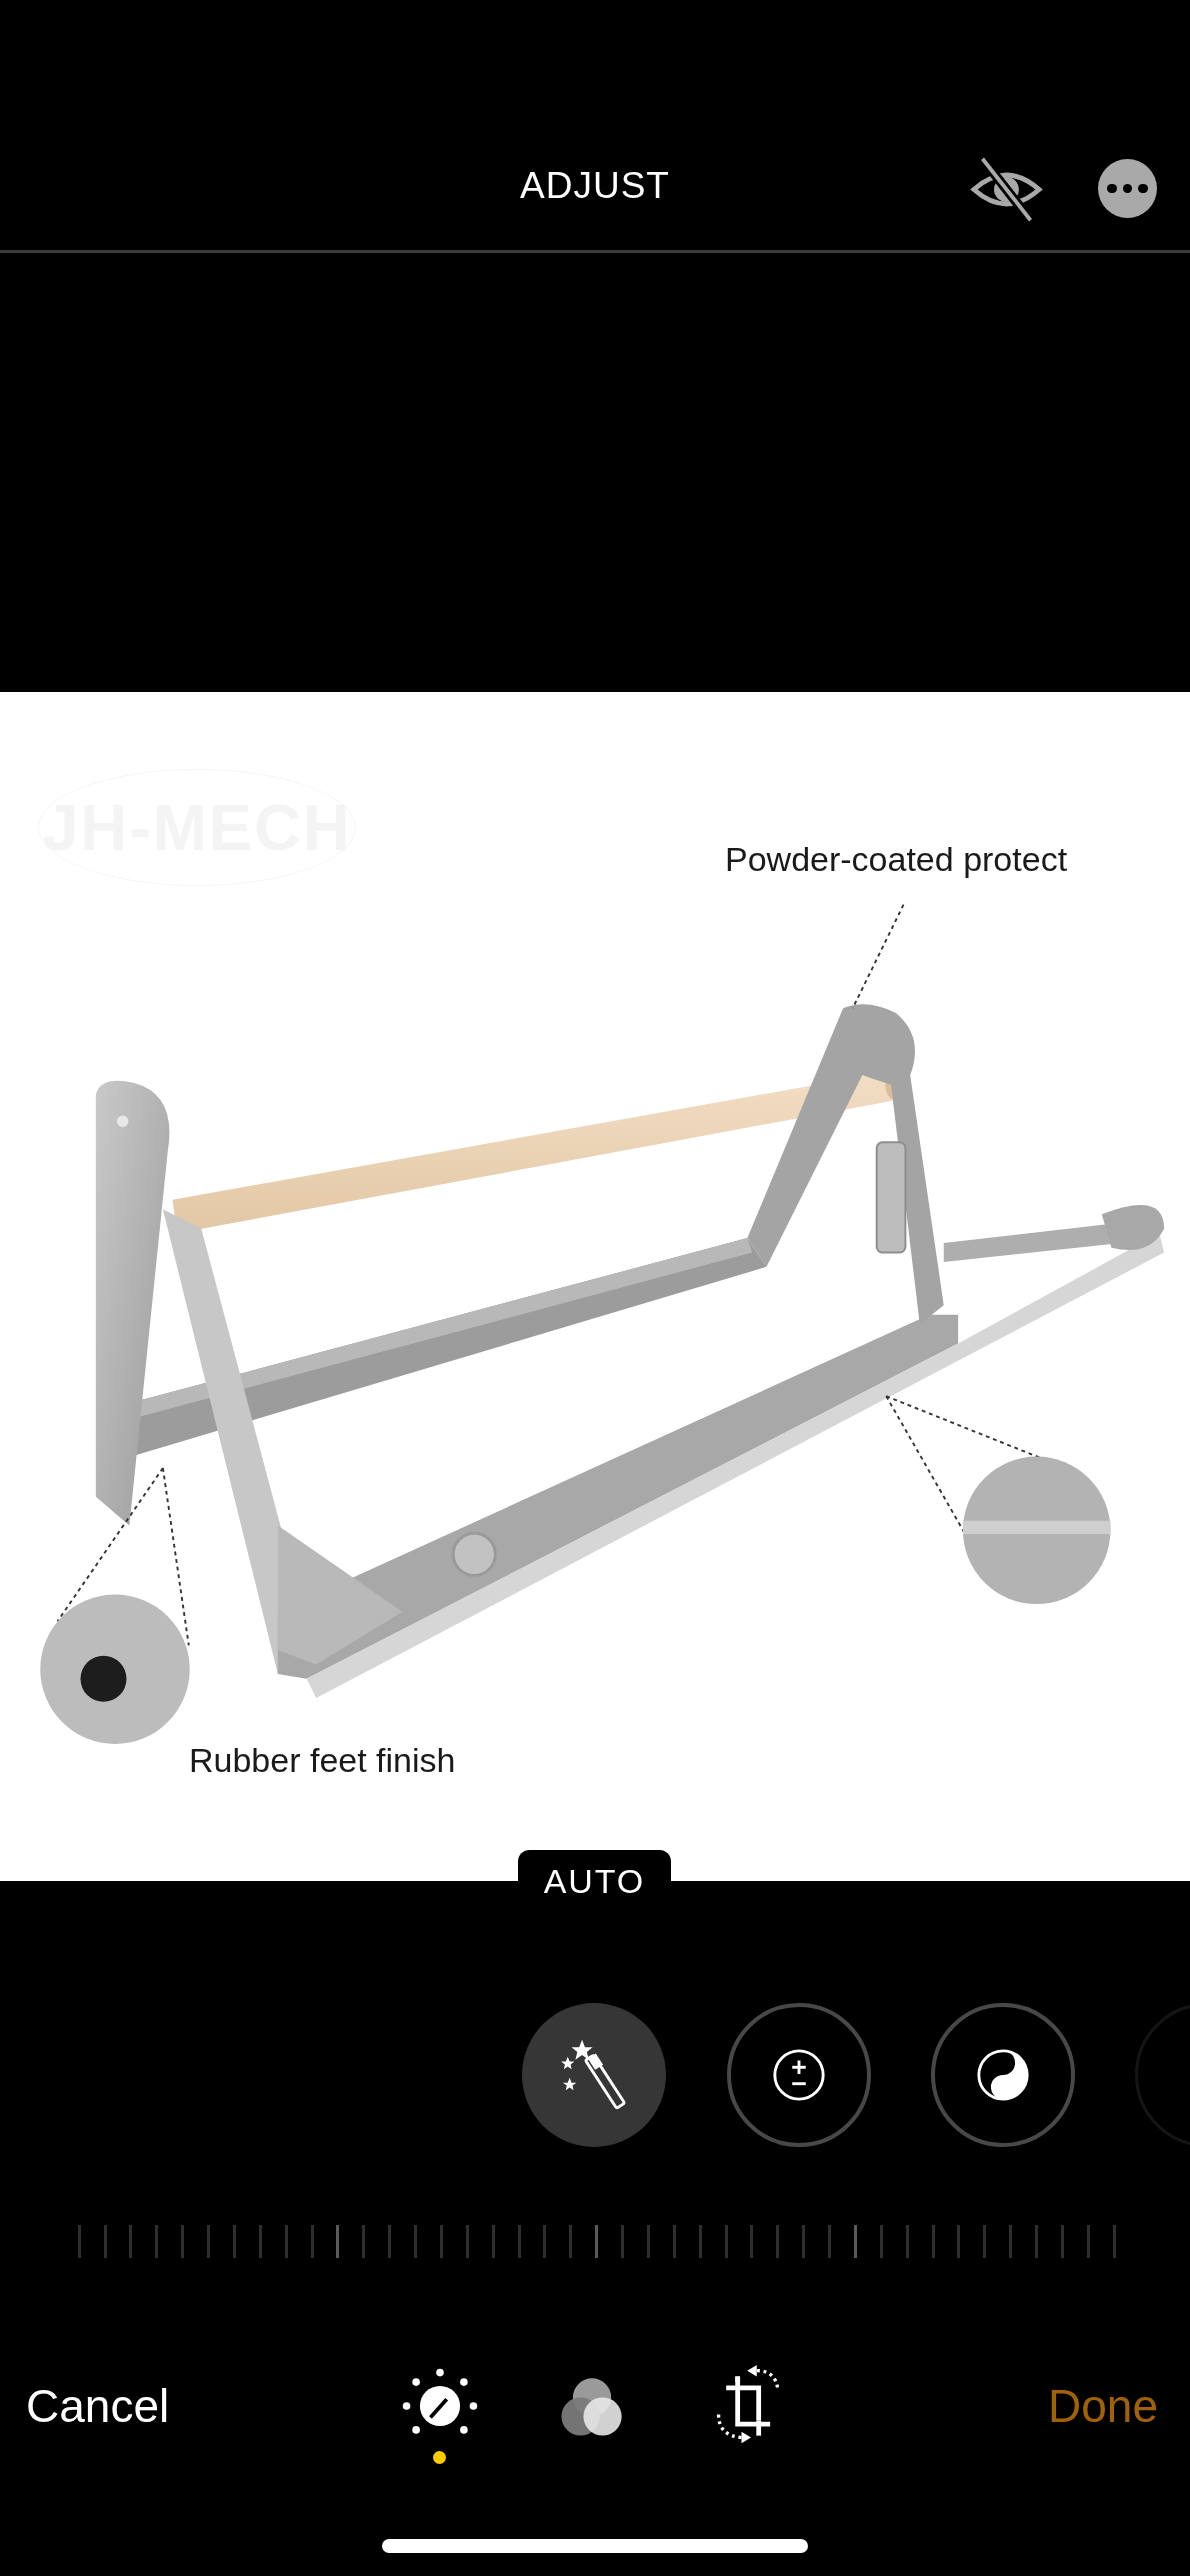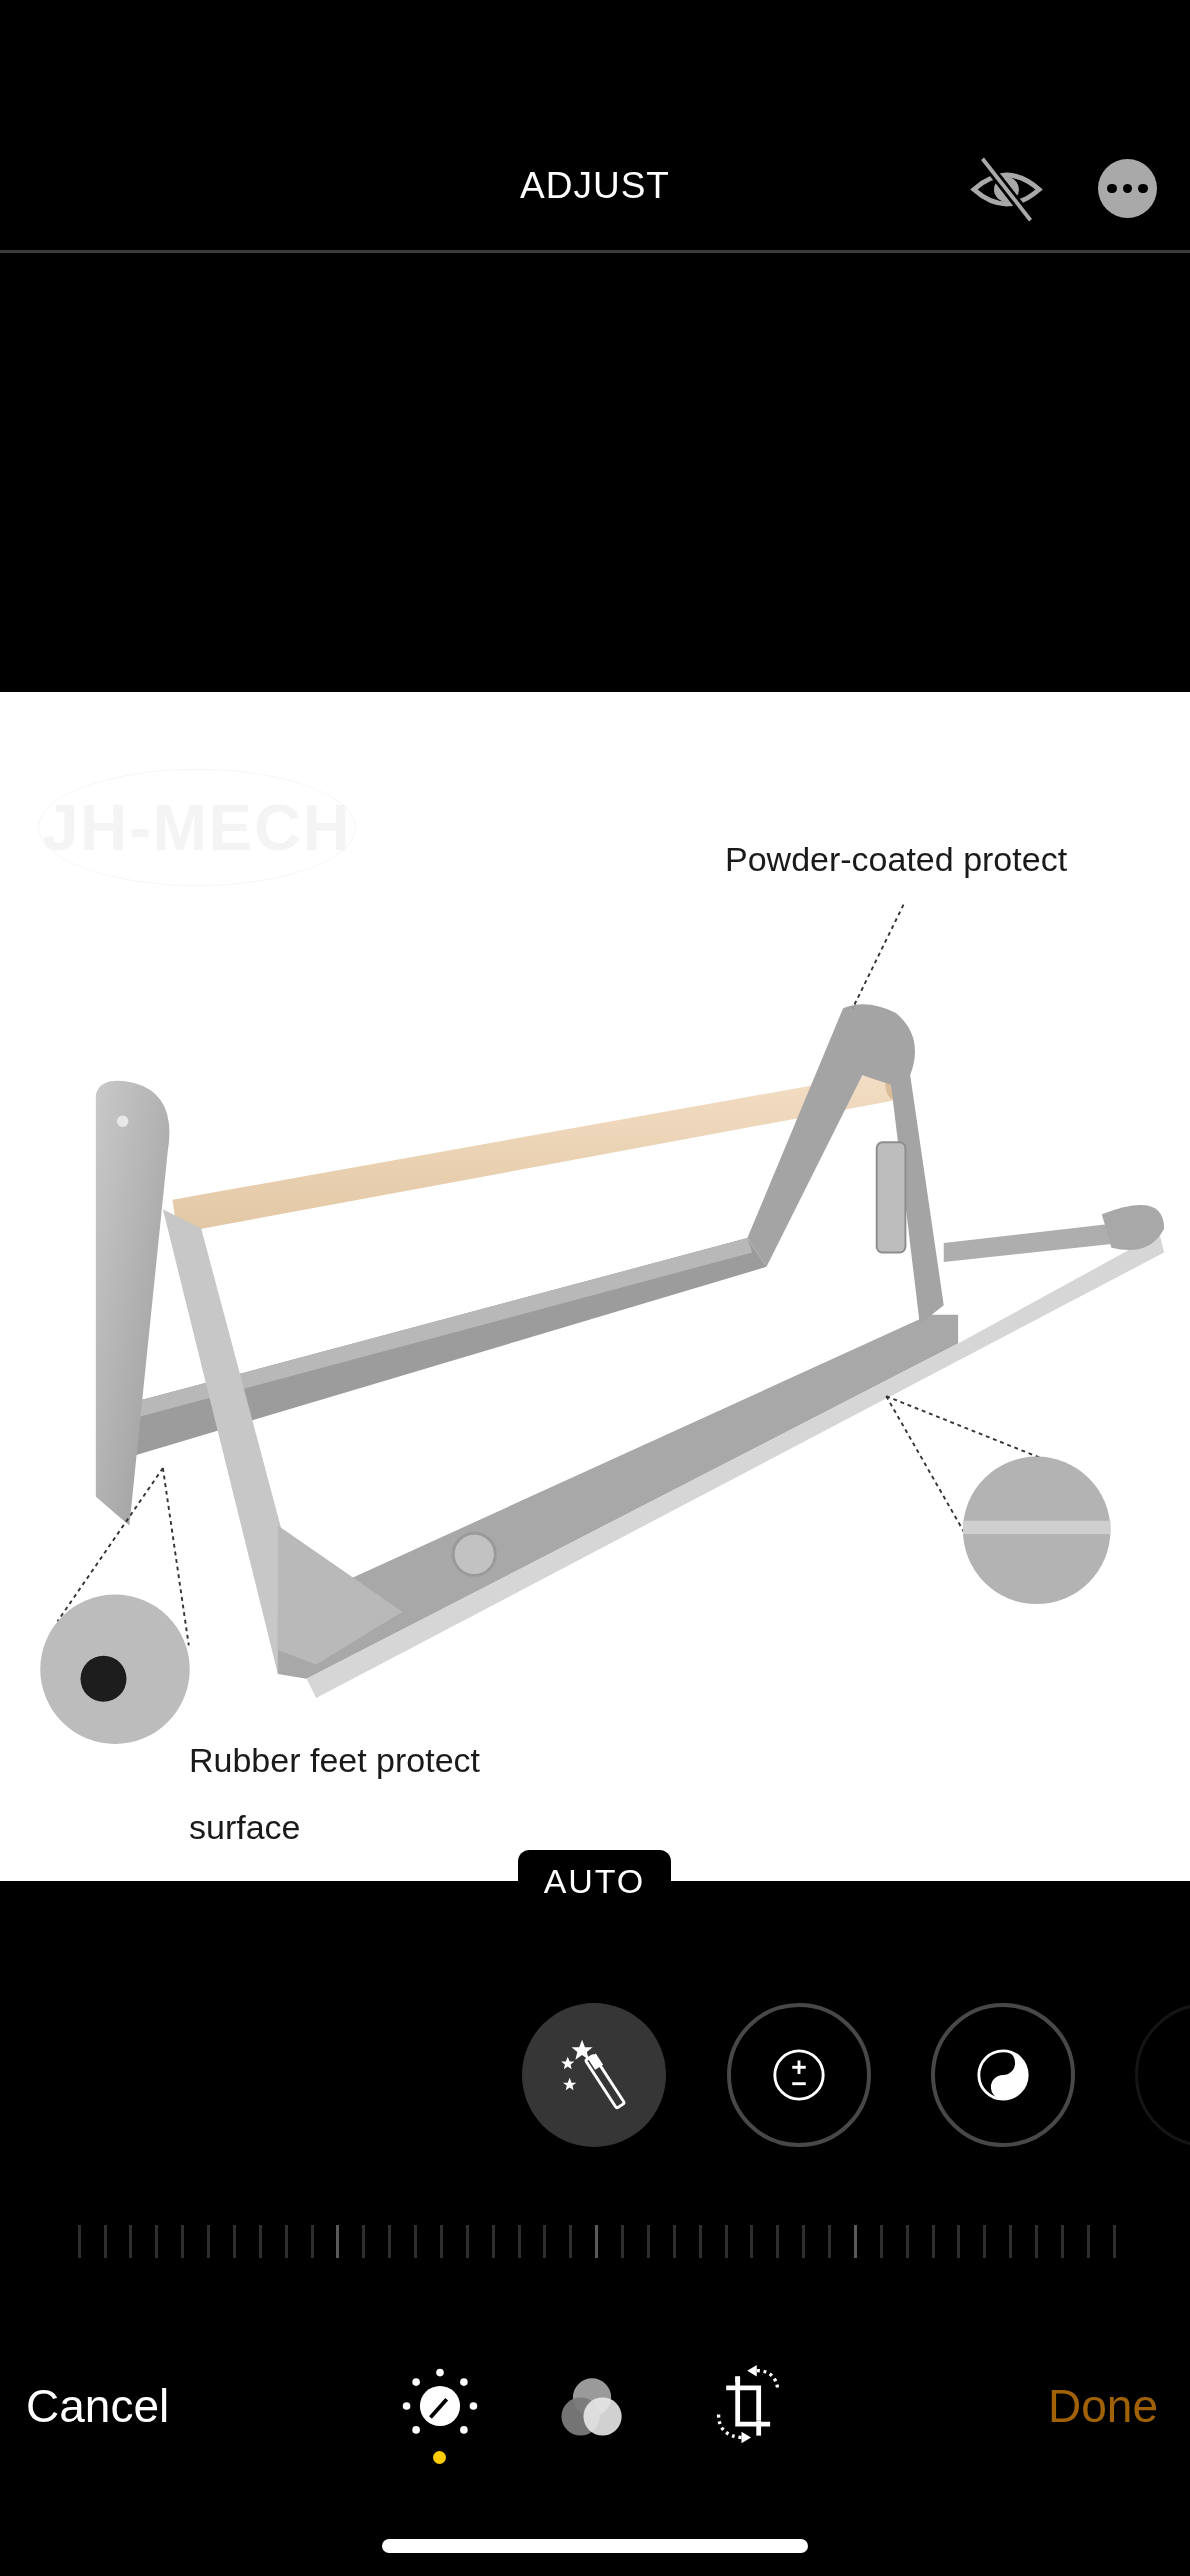--- a/index.html
+++ b/index.html
@@ -121,22 +121,21 @@
     <circle cx="120" cy="1020" r="78" fill="#bcbcbc"></circle>
     <circle cx="108" cy="1030" r="24" fill="#1d1d1d"></circle>
   </svg>
 
   <div class="abs callout callout-1">
     <div>Powder-coated protect</div>
   </div>
   <div class="abs callout callout-2">
   </div>
   <div class="abs callout callout-3">
-    <div>Rubber feet protect</div>
-    <div>surface</div>
+    <div>Rubber feet finish</div>
   </div>
 </div>
 
 <div class="abs auto-badge">AUTO</div>
 
 <div class="abs tool tool-auto">
   <svg width="77" height="86" viewBox="0 0 80 90">
     <polygon points="27,8 30,16 38,16 32,21 34,29 27,24 20,29 22,21 16,16 24,16" fill="#fff"></polygon>
     <polygon points="12,26 14,31 19,31 15,34 16,39 12,36 8,39 9,34 5,31 10,31" fill="#fff"></polygon>
     <polygon points="14,48 16,53 21,53 17,56 18,61 14,58 10,61 11,56 7,53 12,53" fill="#fff"></polygon>

